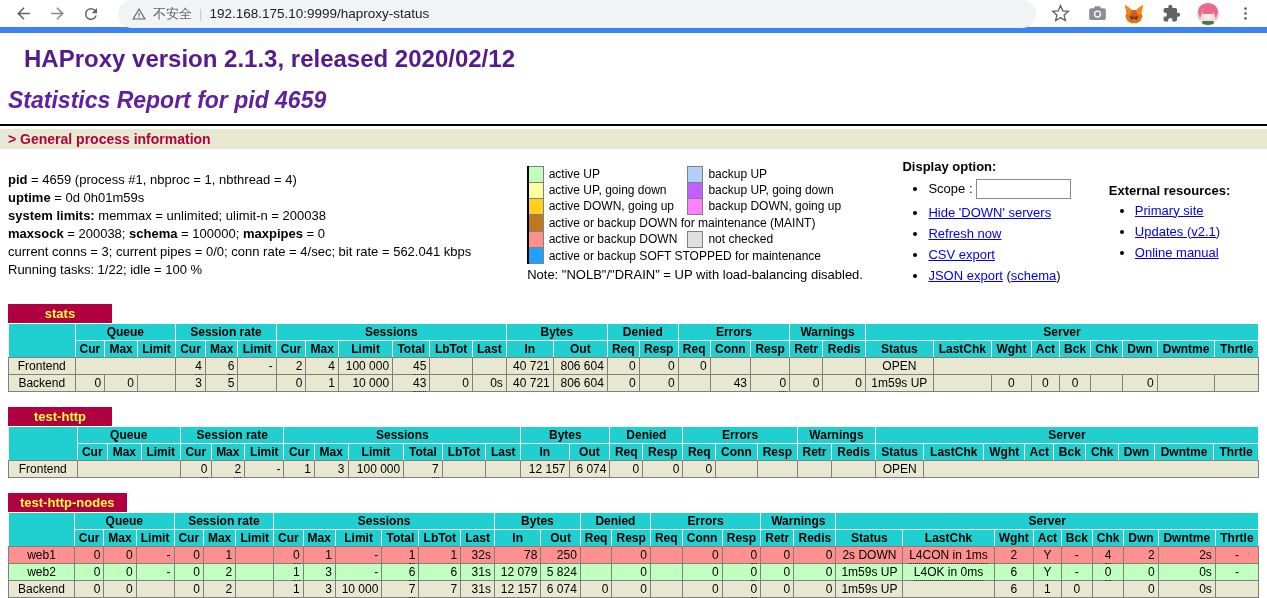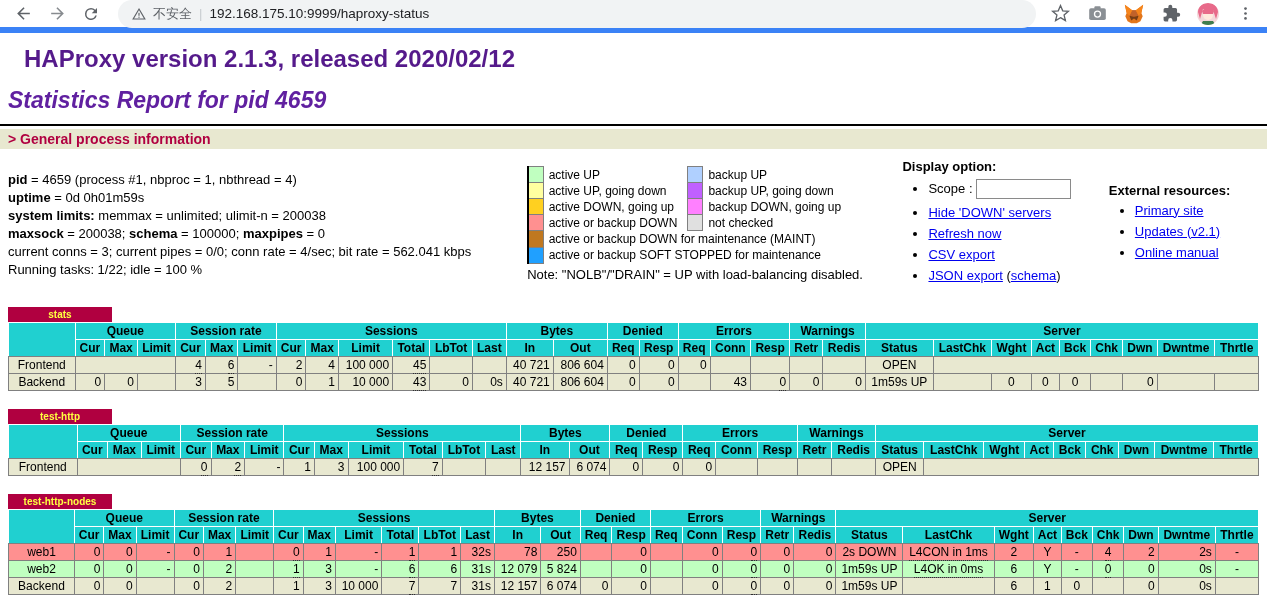--- a/index.html
+++ b/index.html
@@ -42,21 +42,21 @@
   .opts.disp { width: 16.5%; }
   .opts .hd { font-weight: bold; }
   .opts ul { margin: 5px 0 0; padding-left: 26px; }
   .opts li { margin-bottom: 6px; }
   a.lnk { color: #0000EE; text-decoration: underline; cursor: pointer; }
   input.scope { width: 95px; height: 20px; border: 1px solid #8a8a8a; background: #fff; font-size: 12px; }
 
   
   .tbl-section { margin-top: 15px; }
   .pxname { display: inline-block; min-width: 104px; background: #b00040; color: #ffff40;
-    font-weight: bold; font-size: 10px; text-align: center; padding: 2px 12px; cursor: pointer; }
+    font-weight: bold; font-size: 13px; text-align: center; padding: 2px 12px; cursor: pointer; }
   table.tbl { border-collapse: collapse; width: 100%; font-size: 12px; table-layout: auto; }
   table.tbl th { background: #20d0d0; border: 1px solid #fff; font-weight: bold;
     font-size: 12px; padding: 1px 3px; white-space: nowrap; }
   table.tbl th.sub { border-bottom-color: #808080; }
   table.tbl th.corner { border-bottom-color: #808080; min-width: 62px; }
   table.tbl td { border: 1px solid #808080; padding: 1px 3px; text-align: right;
     white-space: nowrap; height: 16px; }
   table.tbl td.ac { text-align: center; }
   tr.frontend td, tr.backend td { background: #e8e8d0; }
   tr.active_down td { background: #ff9090; }
@@ -176,28 +176,28 @@
               <td class="sw" style="background: rgb(192, 96, 255);"></td>
               <td class="noborder">backup UP, going down</td>
             </tr>
             <tr>
               <td class="sw" style="background: rgb(255, 208, 32);"></td>
               <td class="noborder">active DOWN, going up</td>
               <td class="sw" style="background: rgb(255, 128, 255);"></td>
               <td class="noborder">backup DOWN, going up</td>
             </tr>
             <tr>
+              <td class="sw" style="background: rgb(192, 120, 32);"></td>
+              <td class="noborder" colspan="3">active or backup DOWN for maintenance (MAINT)</td>
+            </tr>
+            <tr>
               <td class="sw" style="background: rgb(255, 144, 144);"></td>
               <td class="noborder">active or backup DOWN</td>
               <td class="sw" style="background: rgb(224, 224, 224);"></td>
               <td class="noborder">not checked</td>
-            </tr>
-            <tr>
-              <td class="sw" style="background: rgb(192, 120, 32);"></td>
-              <td class="noborder" colspan="3">active or backup DOWN for maintenance (MAINT)</td>
             </tr>
             <tr>
               <td class="sw" style="background: rgb(32, 160, 255);"></td>
               <td class="noborder" colspan="3">active or backup SOFT STOPPED for maintenance</td>
             </tr>
           </tbody>
         </table>
       <div class="note">Note: "NOLB"/"DRAIN" = UP with load-balancing disabled.</div>
     </div>
 

